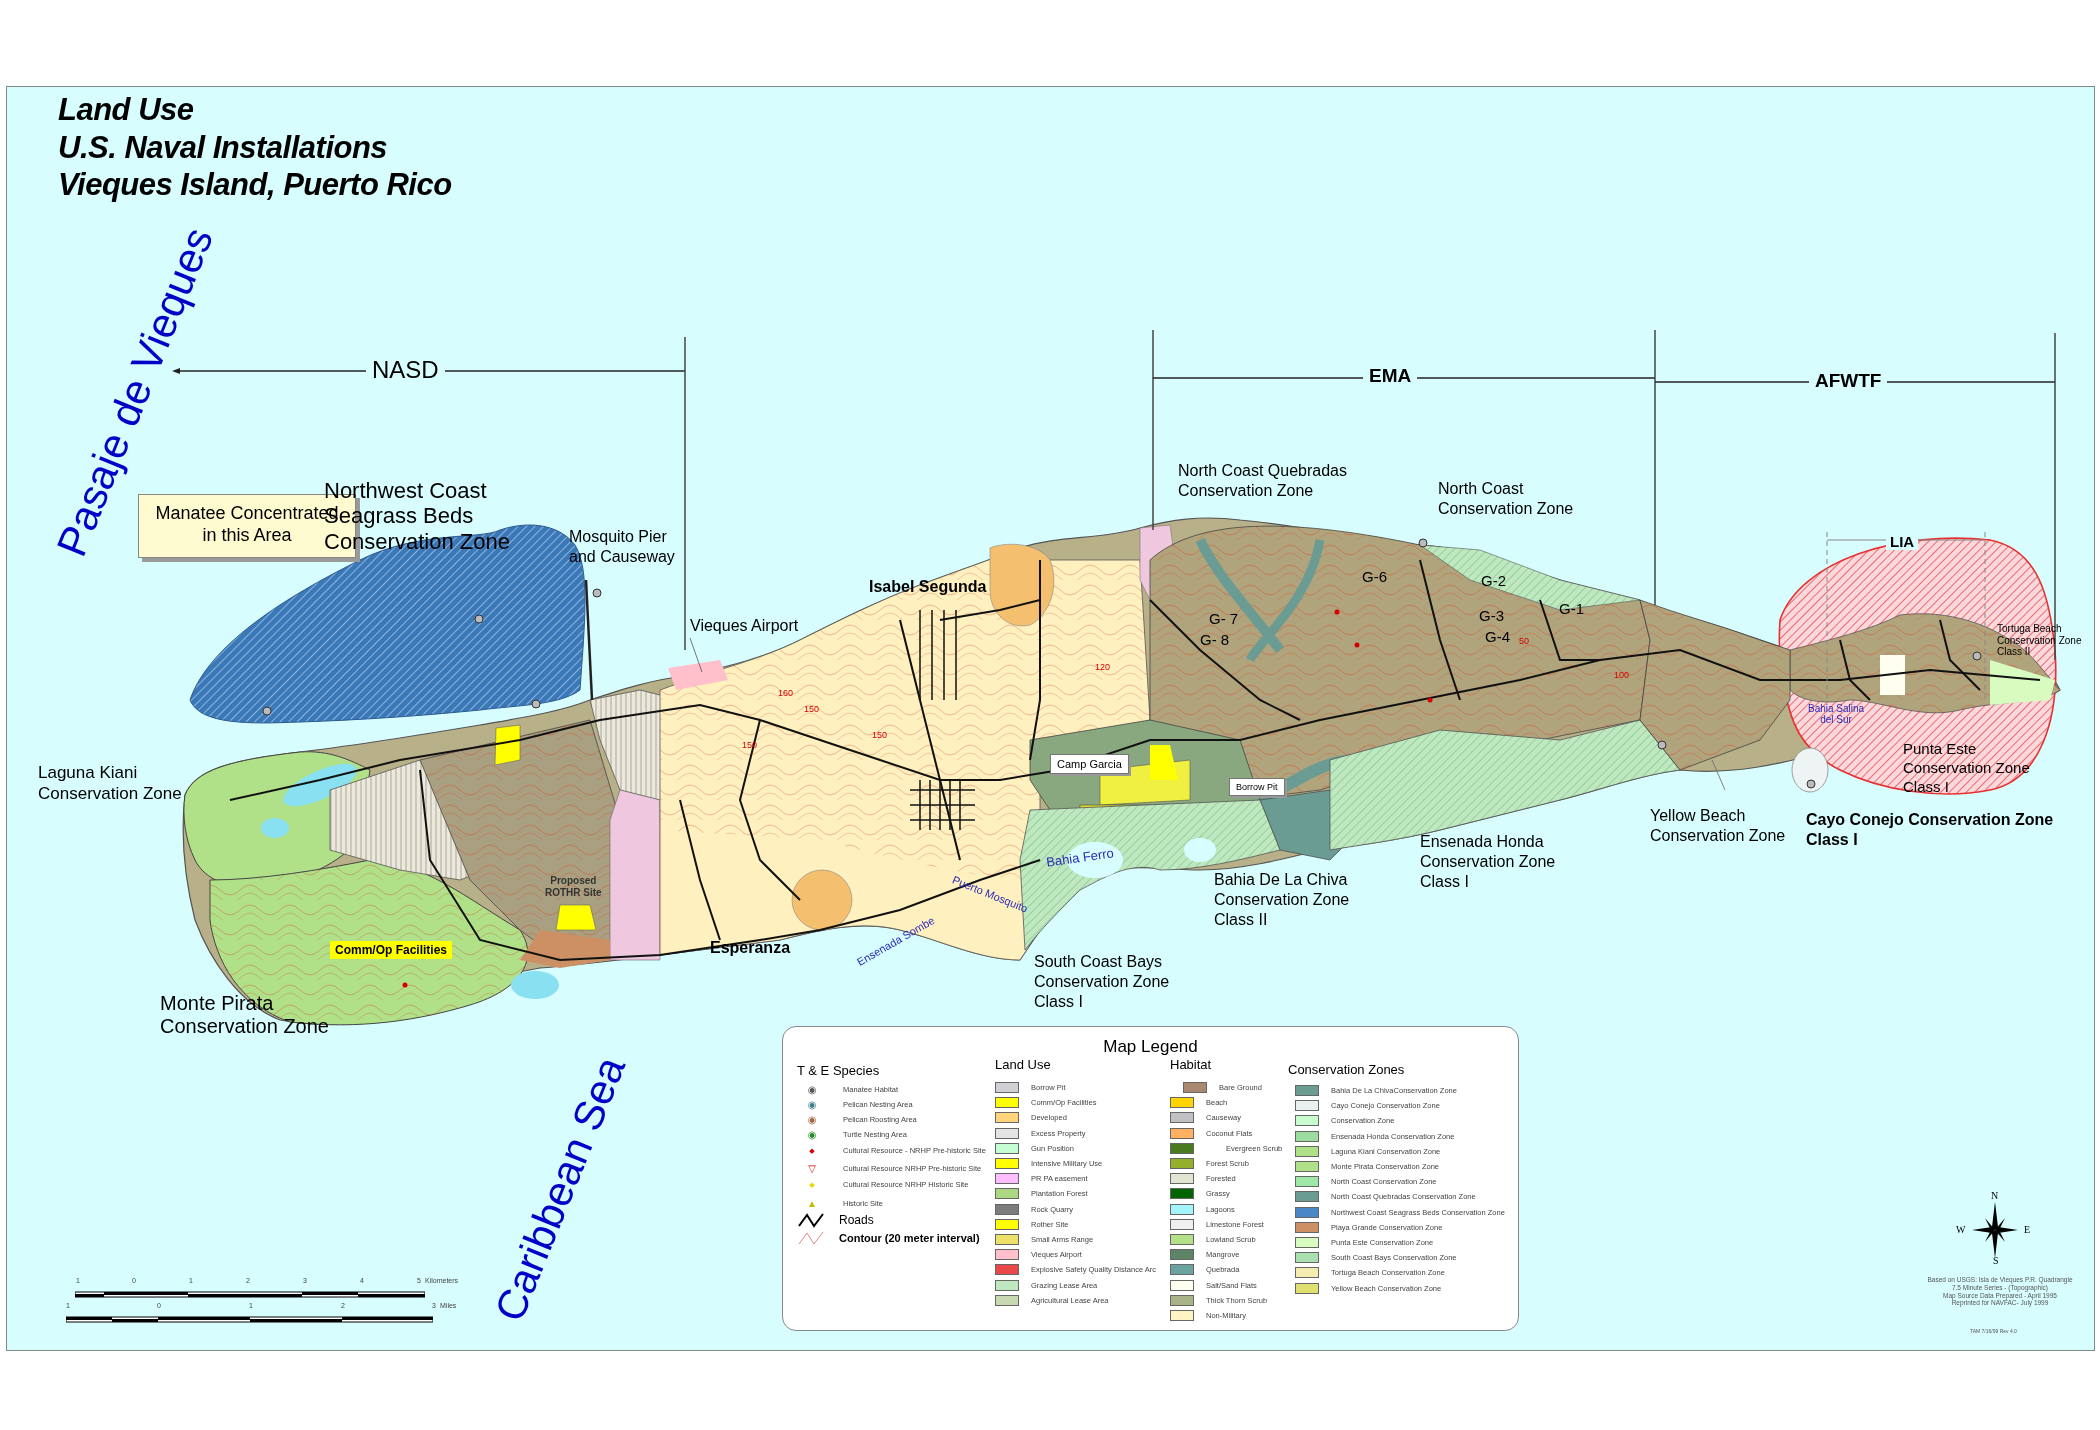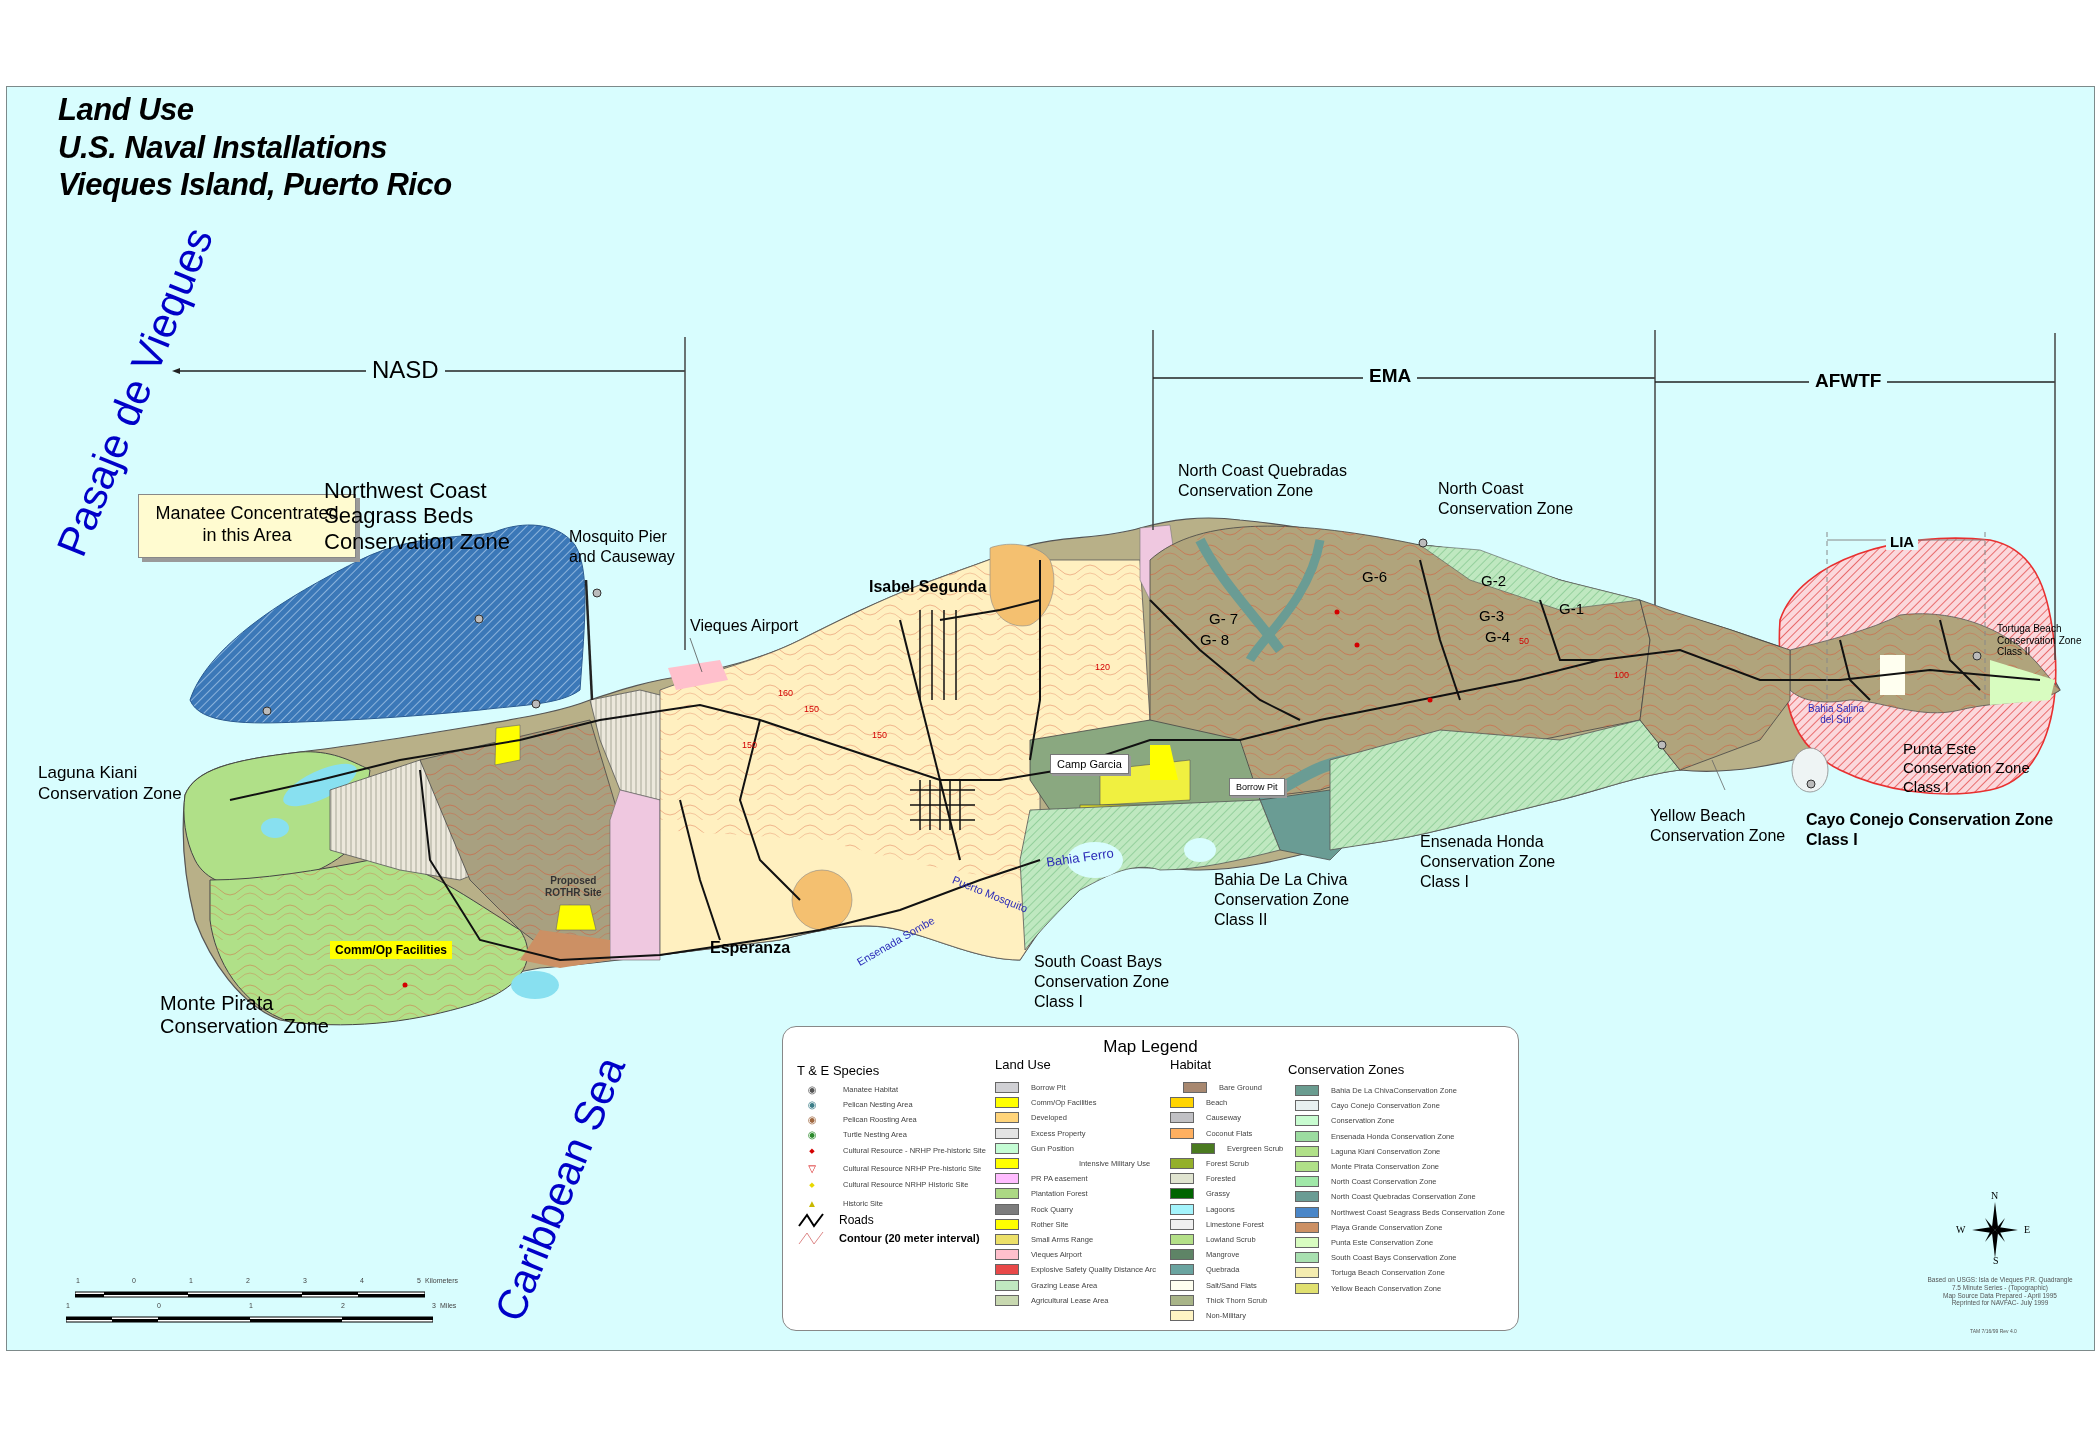--- a/index.html
+++ b/index.html
@@ -365,21 +365,21 @@
         <span>Developed</span>
       </div>
       <div class="lg-item" style="left: 212px; top: 100.6px;">
         <span class="sw" style="background: rgb(228, 228, 228);"></span>
         <span>Excess Property</span>
       </div>
       <div class="lg-item" style="left: 212px; top: 115.8px;">
         <span class="sw" style="background: rgb(196, 252, 212);"></span>
         <span>Gun Position</span>
       </div>
-      <div class="lg-item" style="left: 212px; top: 131px; gap: 48px;">
+      <div class="lg-item" style="left: 212px; top: 131px;">
         <span class="sw" style="background: rgb(255, 255, 0);"></span>
         <span>Intensive Military Use</span>
       </div>
       <div class="lg-item" style="left: 212px; top: 146.2px;">
         <span class="sw" style="background: rgb(255, 188, 255);"></span>
         <span>PR PA easement</span>
       </div>
       <div class="lg-item" style="left: 212px; top: 161.4px; justify-content: space-between;">
         <span class="sw" style="background: rgb(172, 216, 132);"></span>
         <span>Plantation Forest</span>
@@ -425,21 +425,21 @@
         <span>Beach</span>
       </div>
       <div class="lg-item" style="left: 387px; top: 85.4px;">
         <span class="sw" style="background: rgb(192, 192, 196);"></span>
         <span>Causeway</span>
       </div>
       <div class="lg-item" style="left: 387px; top: 100.6px;">
         <span class="sw" style="background: rgb(255, 176, 96);"></span>
         <span>Coconut Flats</span>
       </div>
-      <div class="lg-item" style="left: 408px; top: 115.8px;">
+      <div class="lg-item" style="left: 387px; top: 115.8px; gap: 20px;">
         <span class="sw" style="background: rgb(74, 122, 32);"></span>
         <span>Evergreen Scrub</span>
       </div>
       <div class="lg-item" style="left: 387px; top: 131px;">
         <span class="sw" style="background: rgb(148, 176, 42);"></span>
         <span>Forest Scrub</span>
       </div>
       <div class="lg-item" style="left: 387px; top: 146.2px;">
         <span class="sw" style="background: rgb(224, 228, 208);"></span>
         <span>Forested</span>

